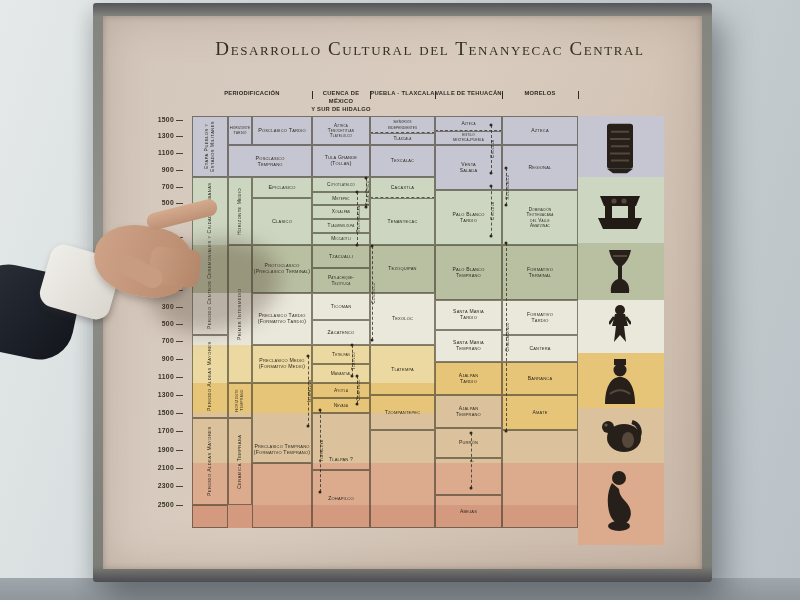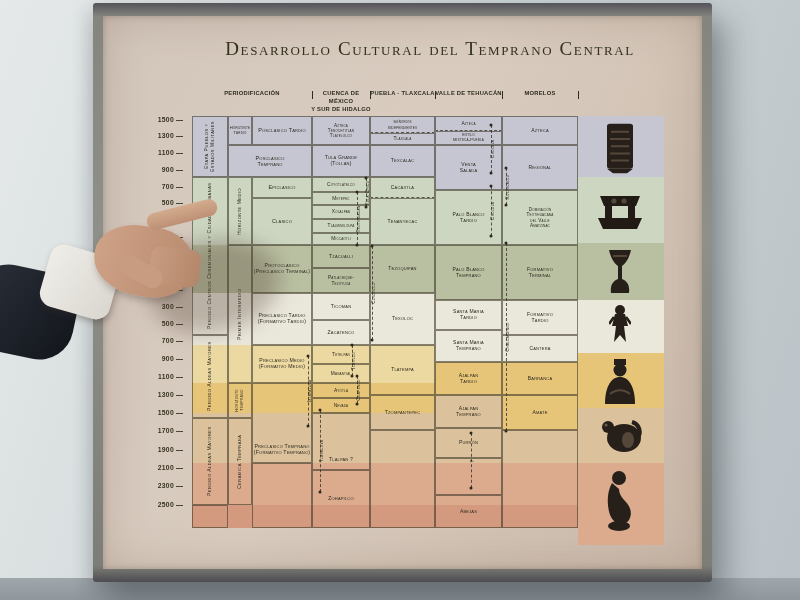--- a/index.html
+++ b/index.html
@@ -54,21 +54,21 @@
   .thumb{position:absolute;left:118px;top:262px;width:46px;height:20px;border-radius:10px;
         background:#c89c80;transform:rotate(28deg);z-index:12;}
 </style>
 </head>
 <body>
 
 <div class="scene" id="scene">
   <div class="wall-bottom"></div>
   <div class="frame"></div>
   <div class="surface"></div>
-  <h1 class="title">Desarrollo Cultural del Temprano Central</h1>
+  <h1 class="title">Desarrollo Cultural del Tenanyecac Central</h1>
   <div id="layers">
       <div class="band" style="left: 192px; top: 116px; width: 386px; height: 61px; background: rgb(198, 198, 210);"></div>
       <div class="band" style="left: 192px; top: 177px; width: 386px; height: 68px; background: rgb(204, 214, 193);"></div>
       <div class="band" style="left: 192px; top: 245px; width: 386px; height: 48px; background: rgb(185, 191, 161);"></div>
       <div class="band" style="left: 192px; top: 293px; width: 386px; height: 52px; background: rgb(234, 231, 219);"></div>
       <div class="band" style="left: 192px; top: 345px; width: 386px; height: 38px; background: rgb(236, 217, 162);"></div>
       <div class="band" style="left: 192px; top: 383px; width: 386px; height: 30px; background: rgb(230, 196, 120);"></div>
       <div class="band" style="left: 192px; top: 413px; width: 386px; height: 50px; background: rgb(220, 194, 156);"></div>
       <div class="band" style="left: 192px; top: 463px; width: 386px; height: 42px; background: rgb(220, 171, 142);"></div>
       <div class="band" style="left: 192px; top: 505px; width: 386px; height: 23px; background: rgb(212, 154, 127);"></div>

